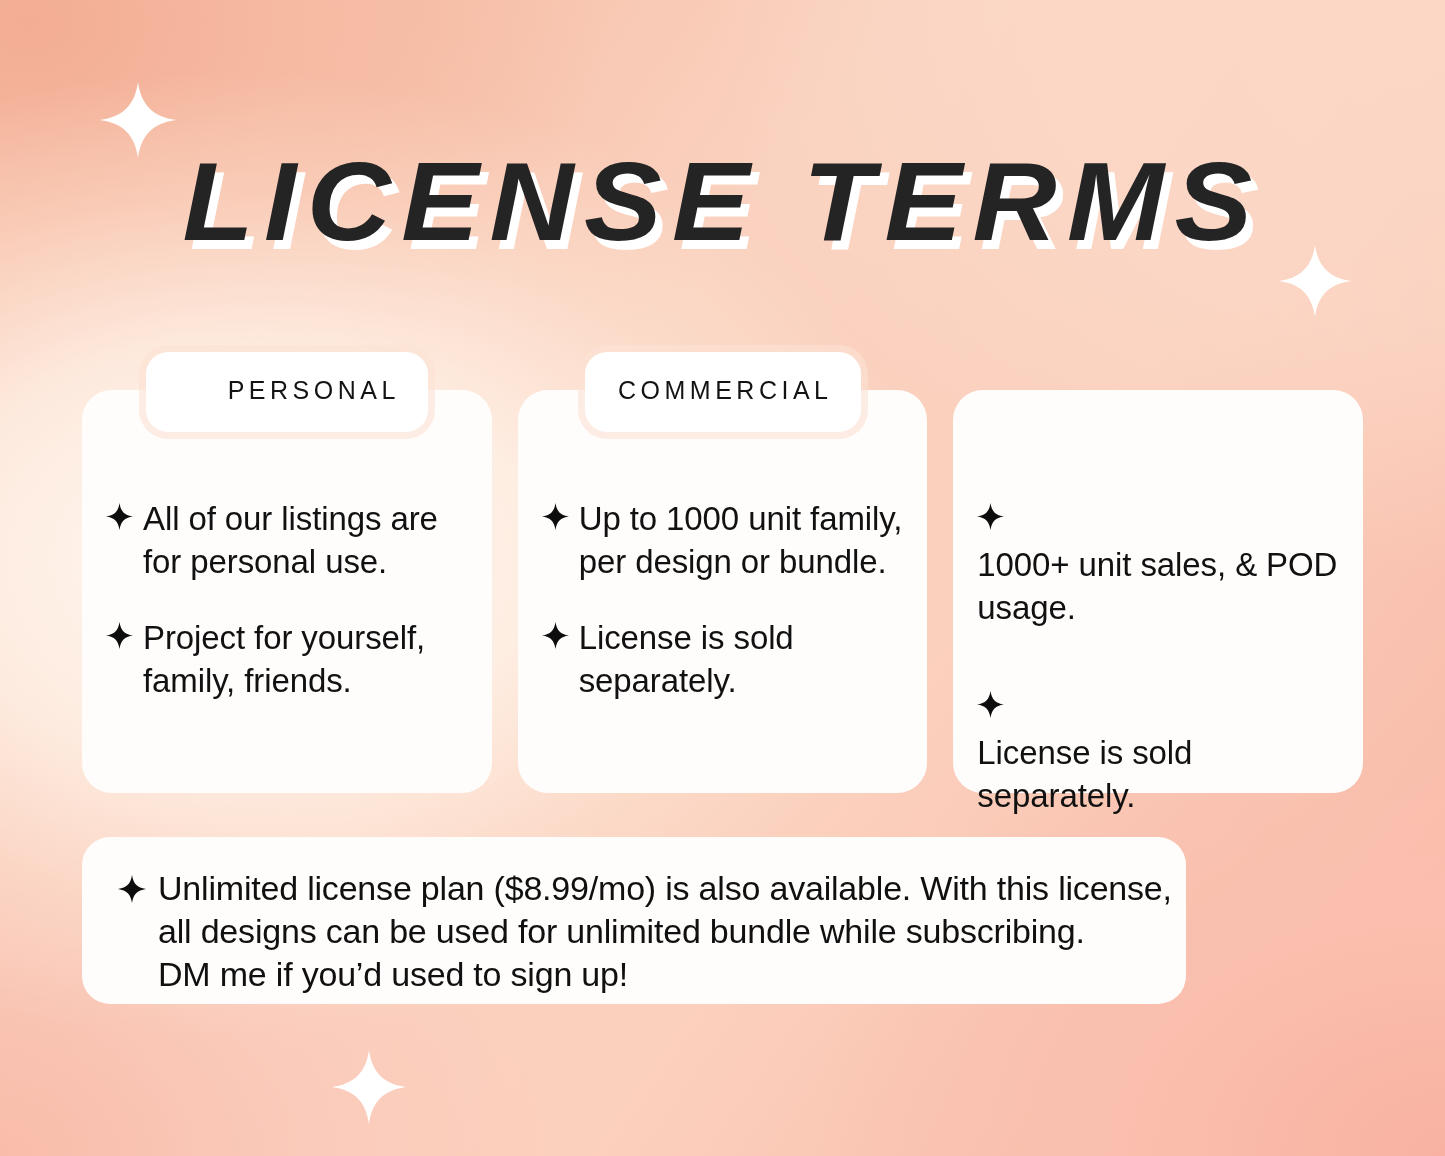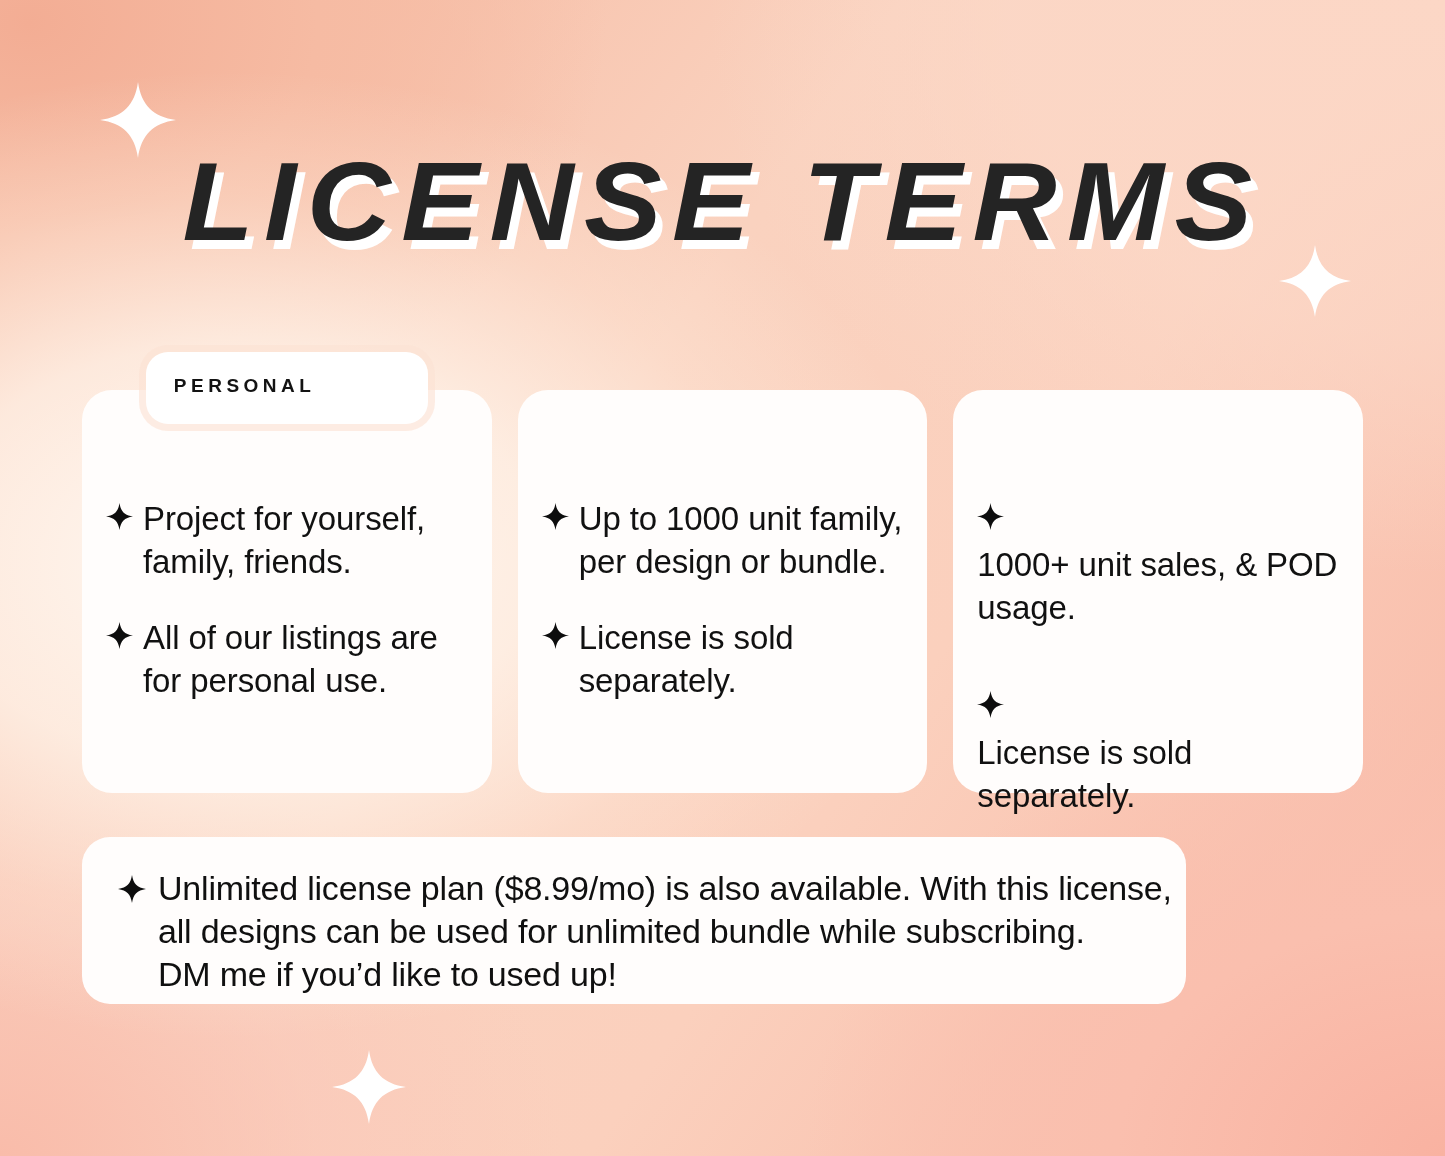--- a/index.html
+++ b/index.html
@@ -76,23 +76,23 @@
 
   .card-tab {
     position:absolute;
     top:0;
     left:50%;
     transform:translateX(-50%);
     min-width:282px;
     background:#ffffff;
     border-radius:22px;
     padding:22px 28px 26px;
-    text-align:left;
-    font-weight:bold;
-    font-size:19px;
+    text-align:right;
+    font-weight:normal;
+    font-size:25px;
     letter-spacing:4.5px;
     line-height:1.28;
     color:#131313;
     z-index:3;
     box-shadow:0 0 0 7px rgba(252,226,212,0.62);
   }
   .card-tab .tab-line { display:block; white-space:nowrap; }
 
   .card-body {
     position:absolute;
@@ -182,29 +182,29 @@
 
   <div class="card card1">
     <div class="card-body">
       <ul class="bullets">
         <li class="bullet">
           <span class="star">
             <svg width="27" height="27" viewBox="0 0 100 100" aria-hidden="true">
               <path d="M50 0 C55 32 68 45 100 50 C68 55 55 68 50 100 C45 68 32 55 0 50 C32 45 45 32 50 0 Z" fill="#0d0d0d"></path>
             </svg>
           </span>
+          <span class="btext">All of our listings are for personal use.</span>
+        </li>
+        <li class="bullet">
+          <span class="star">
+            <svg width="27" height="27" viewBox="0 0 100 100" aria-hidden="true">
+              <path d="M50 0 C55 32 68 45 100 50 C68 55 55 68 50 100 C45 68 32 55 0 50 C32 45 45 32 50 0 Z" fill="#0d0d0d"></path>
+            </svg>
+          </span>
           <span class="btext">Project for yourself, family, friends.</span>
-        </li>
-        <li class="bullet">
-          <span class="star">
-            <svg width="27" height="27" viewBox="0 0 100 100" aria-hidden="true">
-              <path d="M50 0 C55 32 68 45 100 50 C68 55 55 68 50 100 C45 68 32 55 0 50 C32 45 45 32 50 0 Z" fill="#0d0d0d"></path>
-            </svg>
-          </span>
-          <span class="btext">All of our listings are for personal use.</span>
         </li>
       </ul>
     </div>
     <div class="card-tab">
       <span class="tab-line">PERSONAL</span>
     </div>
   </div>
 
   <div class="card card2">
     <div class="card-body">
@@ -219,20 +219,23 @@
         </li>
         <li class="bullet">
           <span class="star">
             <svg width="27" height="27" viewBox="0 0 100 100" aria-hidden="true">
               <path d="M50 0 C55 32 68 45 100 50 C68 55 55 68 50 100 C45 68 32 55 0 50 C32 45 45 32 50 0 Z" fill="#0d0d0d"></path>
             </svg>
           </span>
           <span class="btext">License is sold separately.</span>
         </li>
       </ul>
+    </div>
+    <div class="card-tab card-tab-wide">
+      <span class="tab-line">COMMERCIAL</span>
     </div>
   </div>
 
   <div class="card card3">
     <div class="card-body">
       <ul class="bullets">
         <li class="bullet">
           <span class="star">
             <svg width="27" height="27" viewBox="0 0 100 100" aria-hidden="true">
               <path d="M50 0 C55 32 68 45 100 50 C68 55 55 68 50 100 C45 68 32 55 0 50 C32 45 45 32 50 0 Z" fill="#0d0d0d"></path>
@@ -256,15 +259,15 @@
 
 <div id="banner">
   <span class="star">
     <svg width="28" height="28" viewBox="0 0 100 100" aria-hidden="true">
       <path d="M50 0 C55 32 68 45 100 50 C68 55 55 68 50 100 C45 68 32 55 0 50 C32 45 45 32 50 0 Z" fill="#0d0d0d"></path>
     </svg>
   </span>
   <div class="btext">
     <span class="bline">Unlimited license plan ($8.99/mo) is also available. With this license,</span>
     <span class="bline">all designs can be used for unlimited bundle while subscribing.</span>
-    <span class="bline">DM me if you’d like to used up!</span>
+    <span class="bline">DM me if you’d used to sign up!</span>
   </div>
 </div>
 
 </body></html>

